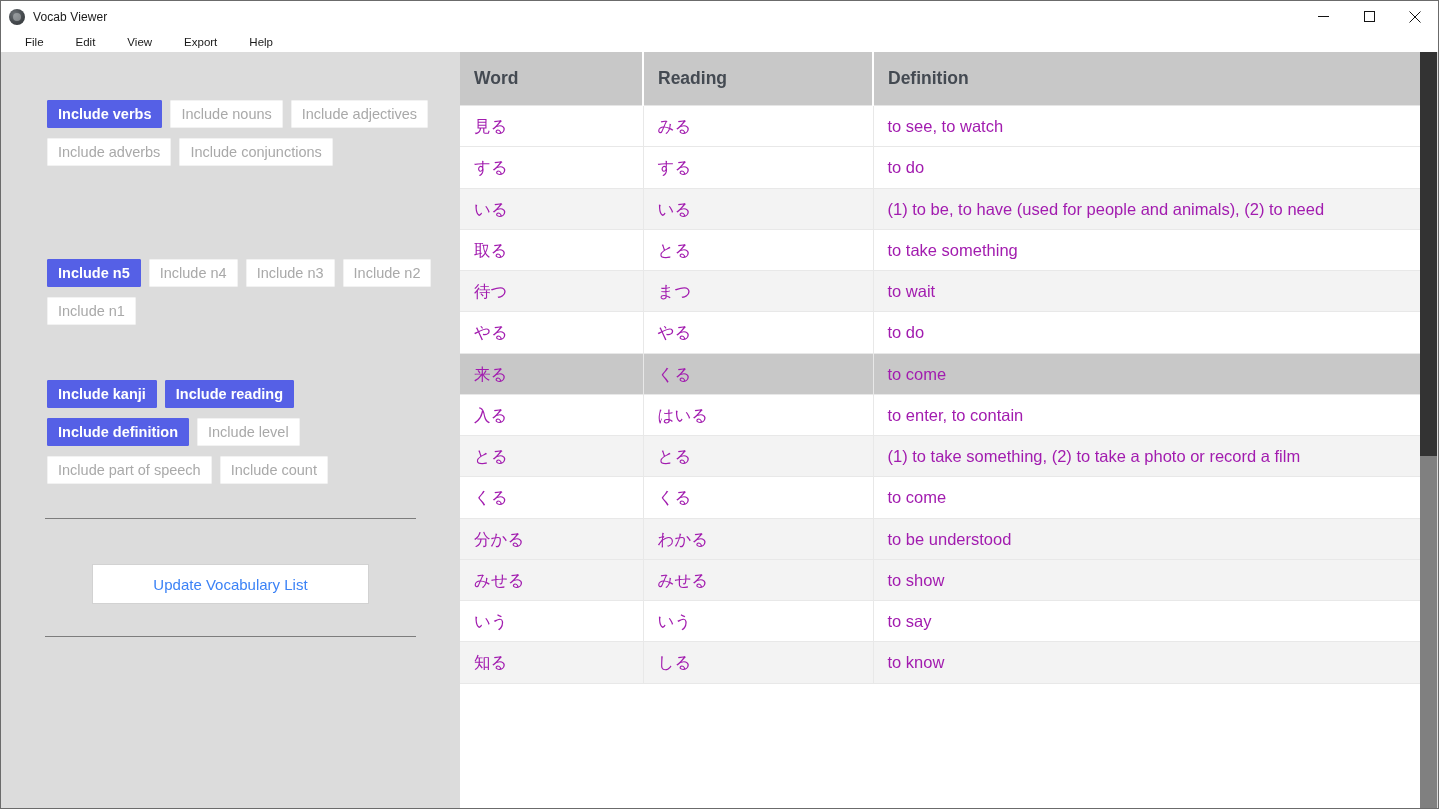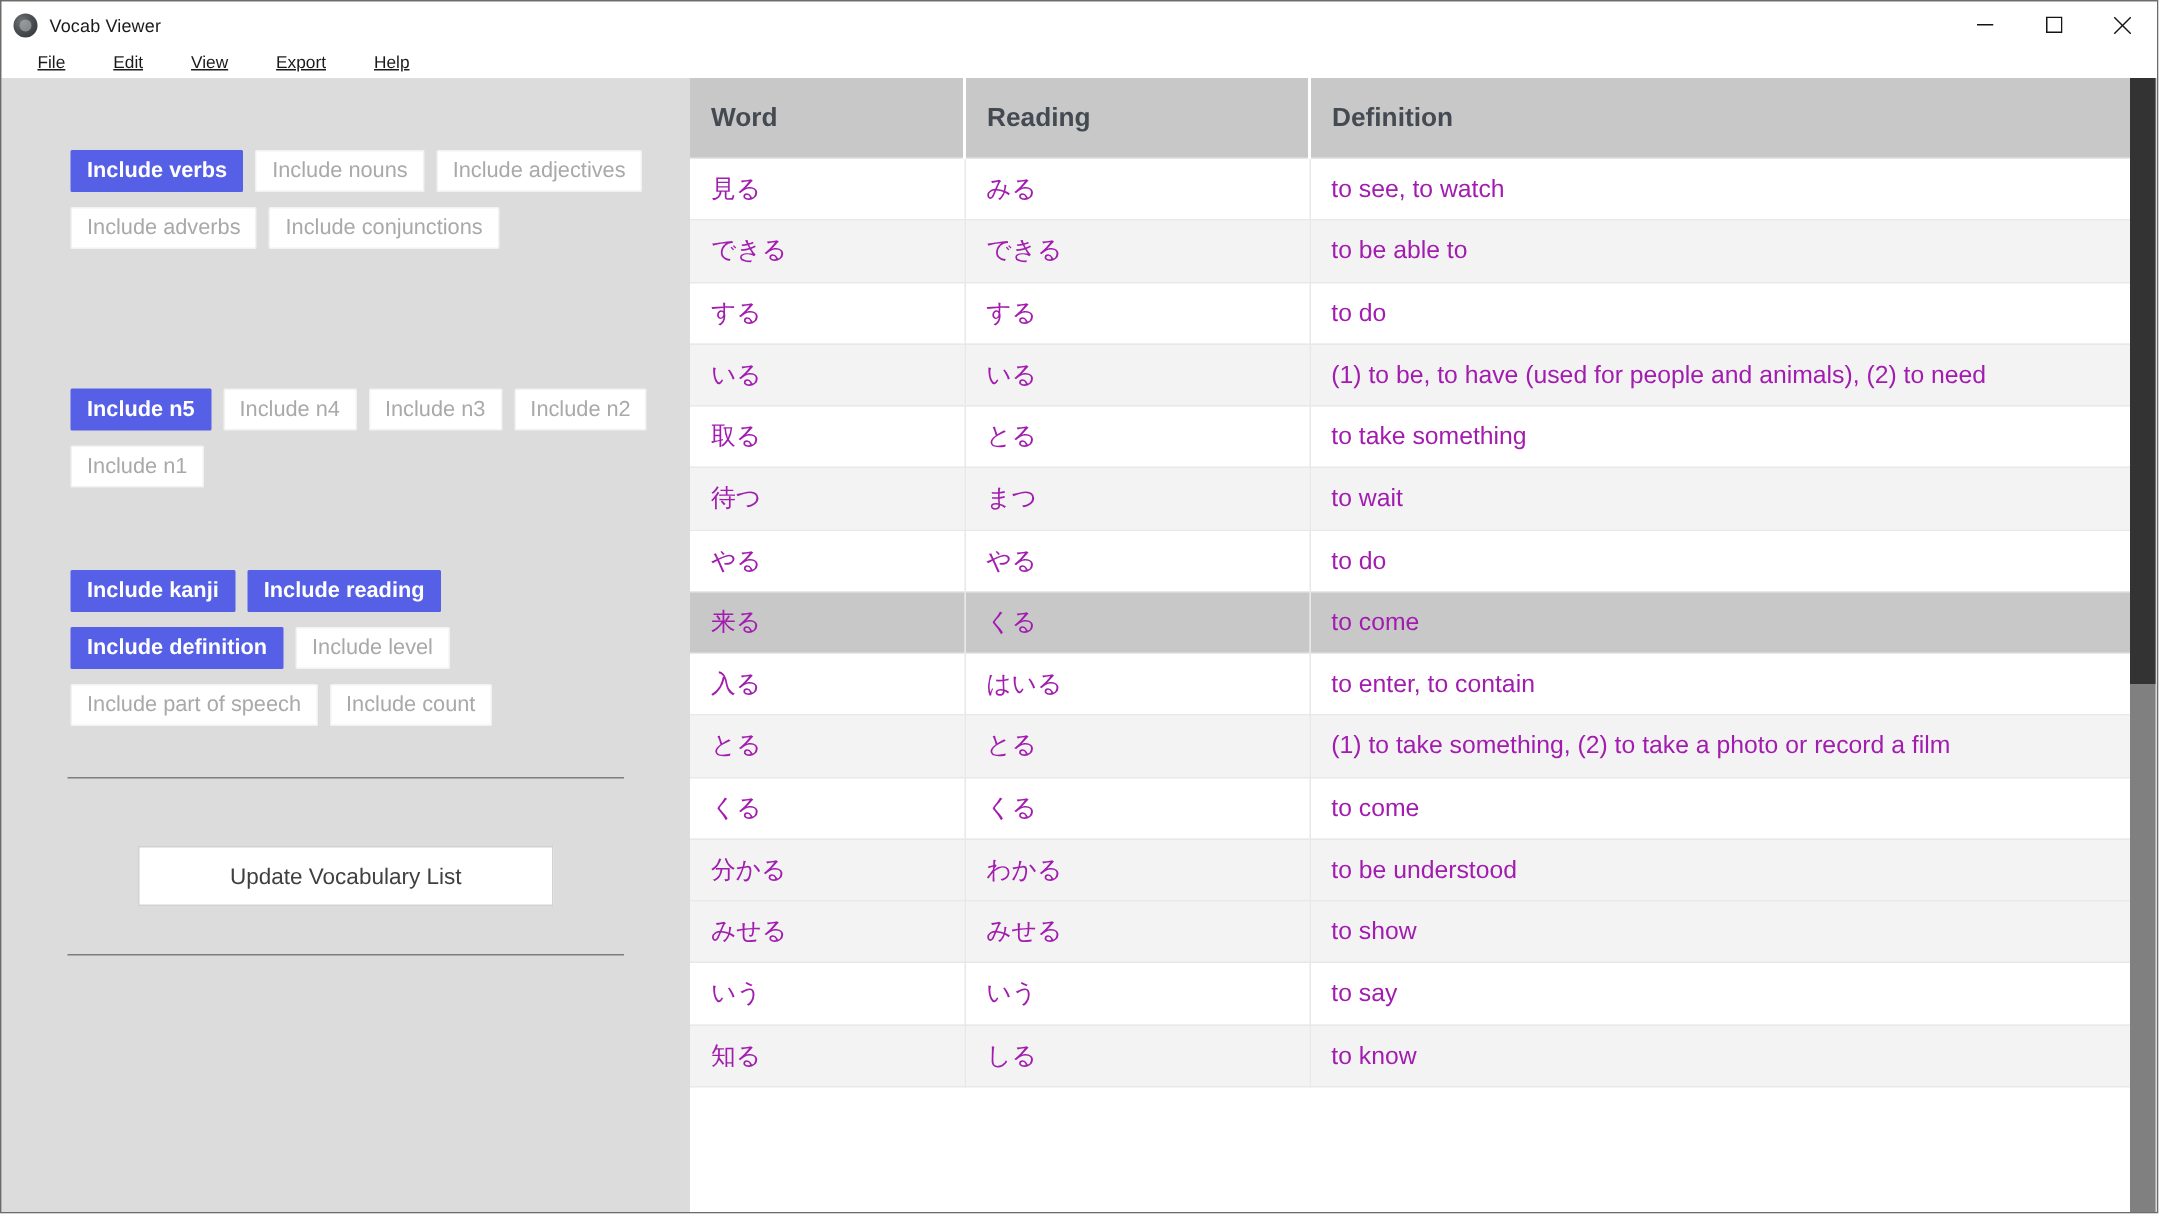--- a/index.html
+++ b/index.html
@@ -58,21 +58,20 @@
     position: absolute; top: 31px; left: 0;
     width: 1437px; height: 20px;
     background: #ffffff;
     display: flex; align-items: center;
     padding-left: 8px;
   }
   .menu-item {
     font-size: 11.5px; color: #1a1a1a;
     padding: 0 8px 0 16px; margin-right: 8px;
     white-space: nowrap;
-    text-decoration: underline;
   }
 
   
   .left-panel {
     position: absolute; top: 51px; left: 0;
     width: 459px; height: 757px;
     background: #dcdcdc;
   }
   .filter-group { padding-left: 46px; padding-right: 20px; }
   .chip-row { display: flex; flex-wrap: wrap; }
@@ -105,21 +104,21 @@
     height: 0; border-top: 1px solid #7d7d7d;
   }
   .divider.top { top: 466px; }
   .divider.bottom { top: 584px; }
 
   .update-btn {
     position: absolute; top: 512px; left: 91px;
     width: 277px; height: 40px;
     background: #ffffff;
     border: 1px solid #d2d2d2;
-    color: #404040;
+    color: #3b82f6;
     font-size: 15px;
     font-family: "Liberation Sans", sans-serif;
     display: flex; align-items: center; justify-content: center;
   }
 
   
   .table-wrap {
     position: absolute; top: 51px; left: 459px;
     width: 961px; height: 757px;
     background: #ffffff;
@@ -260,25 +259,20 @@
           <th>Reading</th>
           <th>Definition</th>
         </tr>
       </thead>
       <tbody id="vocab-body">
           <tr class="odd">
             <td>見る</td>
             <td>みる</td>
             <td>to see, to watch</td>
           </tr>
-          <tr class="even">
-            <td>できる</td>
-            <td>できる</td>
-            <td>to be able to</td>
-          </tr>
           <tr class="odd">
             <td>する</td>
             <td>する</td>
             <td>to do</td>
           </tr>
           <tr class="even">
             <td>いる</td>
             <td>いる</td>
             <td>(1) to be, to have (used for people and animals), (2) to need</td>
           </tr>

